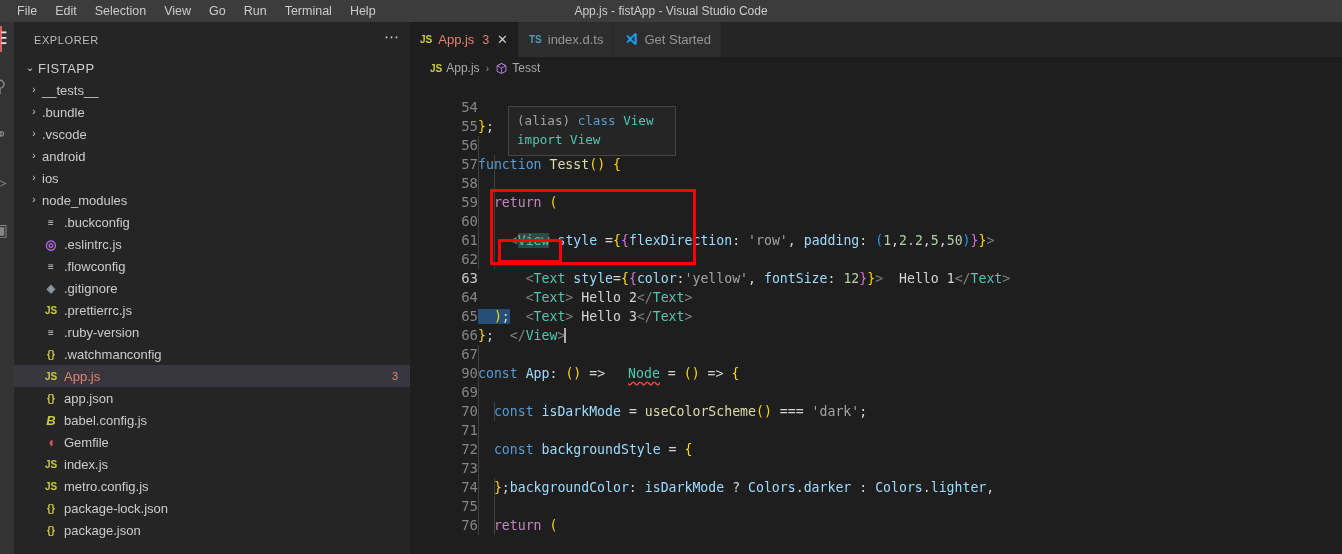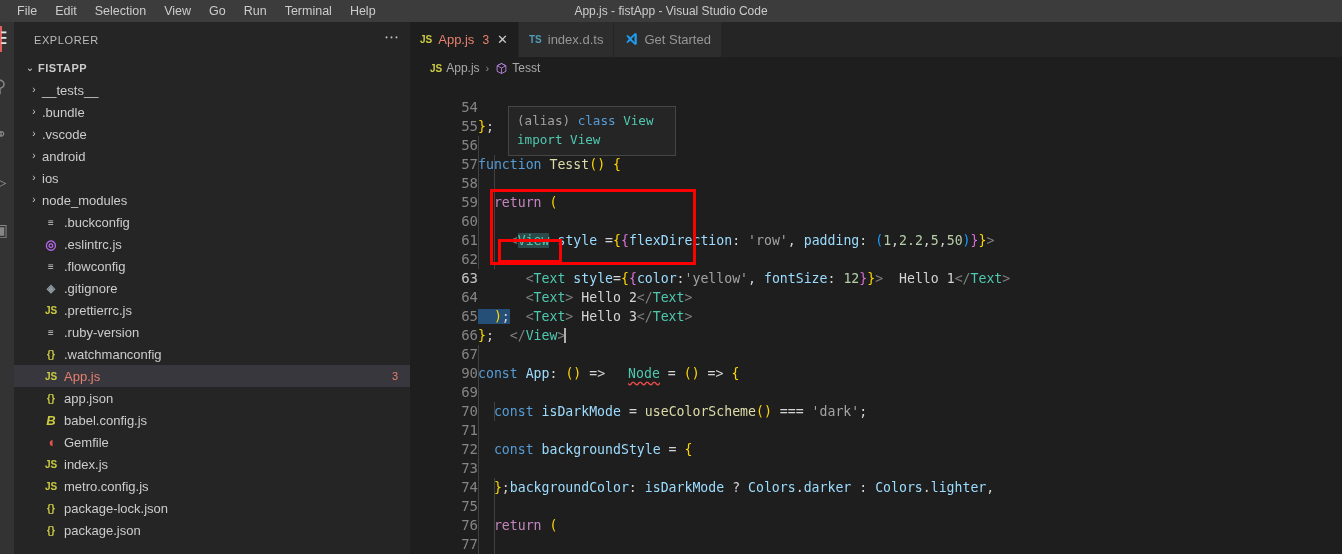--- a/index.html
+++ b/index.html
@@ -69,21 +69,21 @@
     color: #cccccc; font-size: 10px; line-height: 22px;
   }
   .tree-icon {
     width: 18px; min-width: 18px; text-align: center;
     font-size: 10px; font-weight: bold; margin-right: 4px;
     font-family: "Liberation Sans", sans-serif;
   }
   .tree-label { font-size: 13px; color: #cccccc; }
   .tree-badge { margin-left: auto; font-size: 11px; color: #e8806f; }
   .root-row { padding-left: 8px; }
-  .root-row .tree-label { font-weight: bold; font-size: 11px; letter-spacing: .5px; }
+  .root-row .tree-label { font-weight: normal; font-size: 13px; letter-spacing: .5px; }
   .indent-1 { padding-left: 12px; }
   .indent-file { padding-left: 28px; }
 
   
   .ic-js      { color: #cbcb41; }
   .ic-json    { color: #cbcb41; }
   .ic-txt     { color: #cccccc; }
   .ic-eslint  { color: #b267e6; }
   .ic-git     { color: #8f9aa0; }
   .ic-babel   { color: #cbcb41; font-style: italic; }
@@ -475,26 +475,20 @@
         
       </div>
 
       <div class="code-line">
         <span class="lnum">76</span>
         <span class="ind-guide" style="left:68px;"></span>
         <span class="ind-guide" style="left:84px;"></span>
         
       </div>
 
-      <div class="code-line">
-        <span class="lnum">77</span>
-        <span class="ind-guide" style="left:68px;"></span>
-        <span class="ind-guide" style="left:84px;"></span>
-        
-      </div>
 
       <div class="code-line">
         
         <span class="ind-guide" style="left:68px;"></span>
         <span class="ind-guide" style="left:84px;"></span>
         
       </div>
 
       <div class="hover">
         <div class="hover-line"><span class="t-str">(alias) </span><span class="t-kw">class </span><span class="t-tag">View</span></div>

